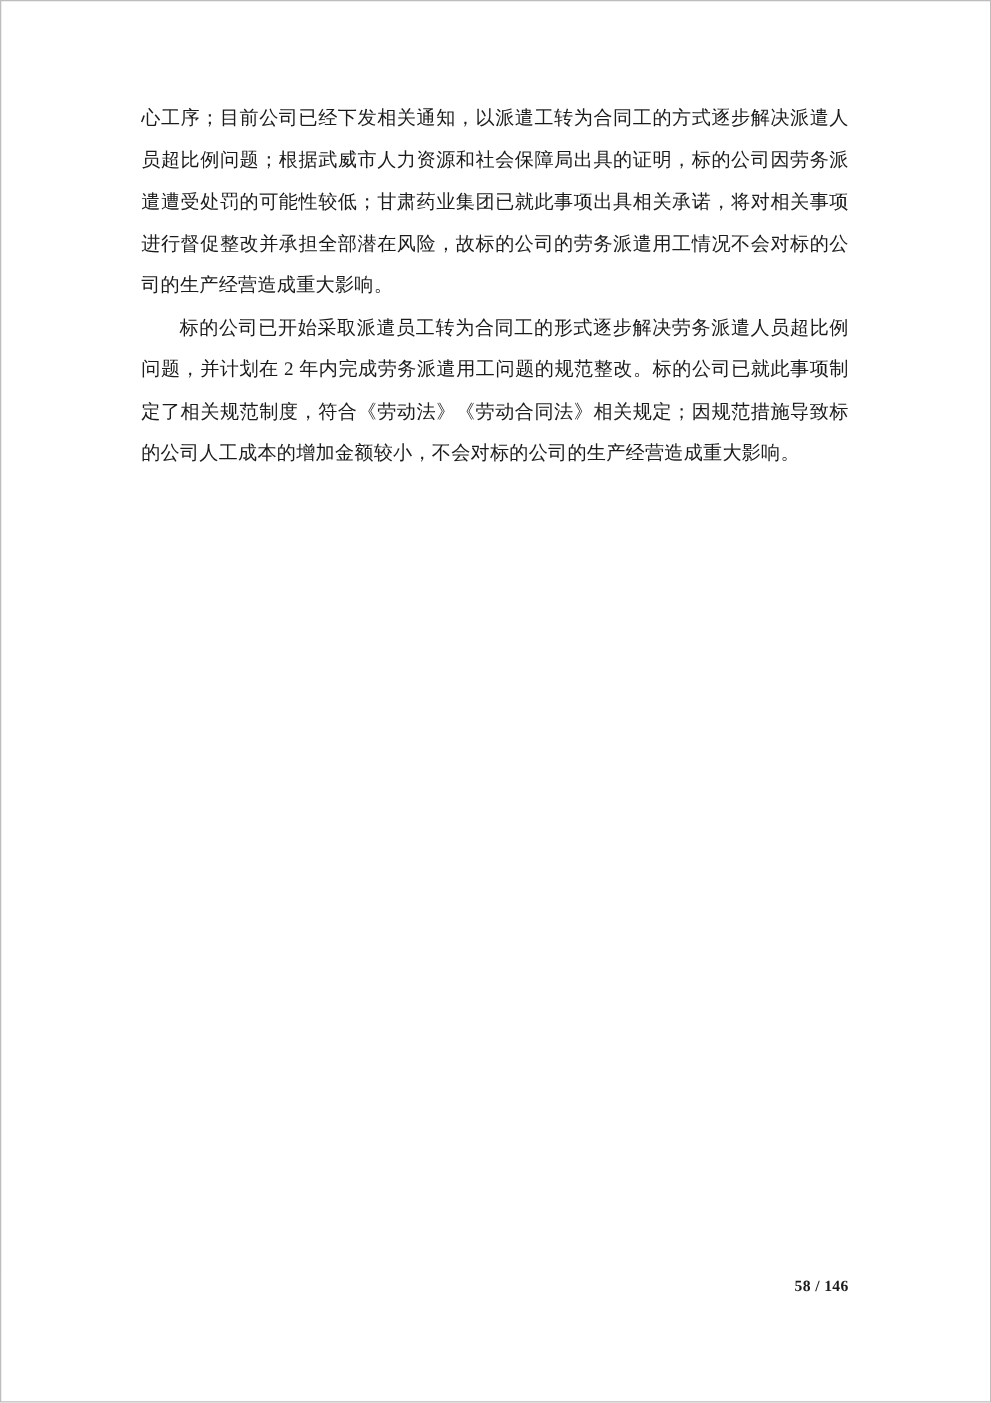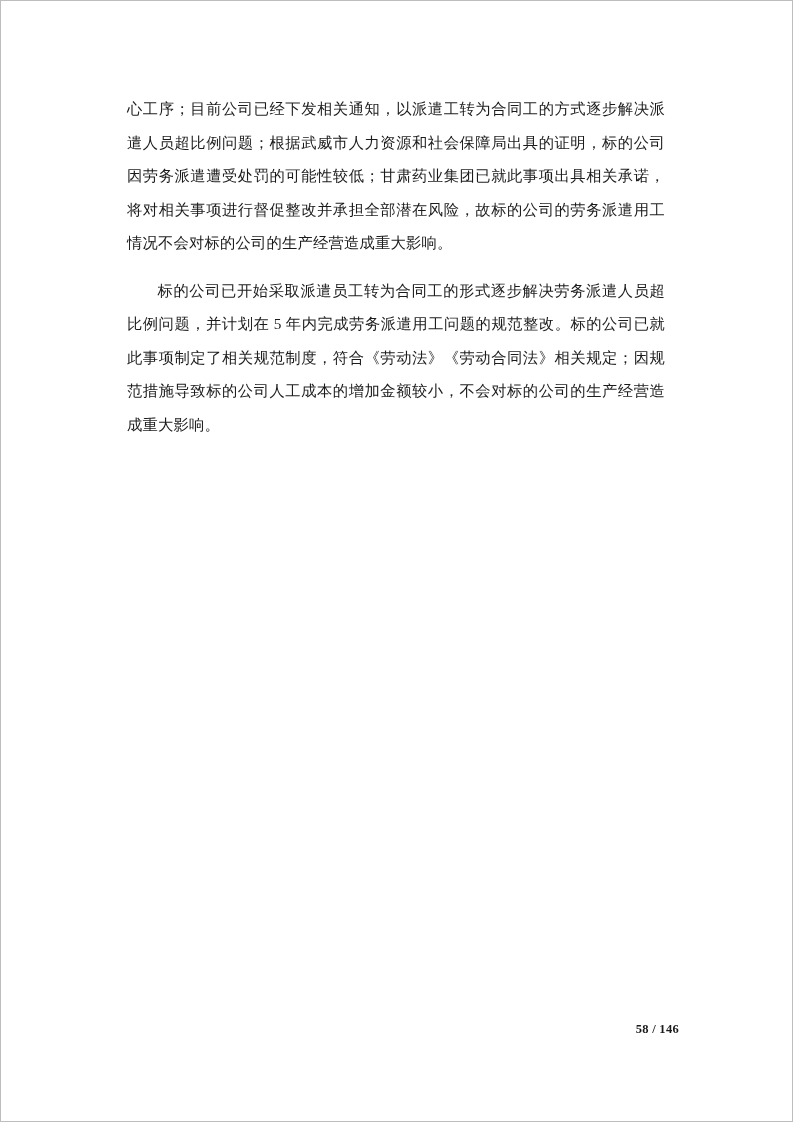--- a/index.html
+++ b/index.html
@@ -25,21 +25,21 @@
     box-shadow: 0 0 0 1px #bdbdbd inset;
     pointer-events: none;
   }
   .content {
     position: absolute;
     left: 113px;
     top: 78px;
     width: 566px;
   }
   p.para {
-    margin: 14px;
+    margin: 0;
     font-size: 15.3px;
     line-height: 33.5px;
     color: #1b1b1b;
     text-align: justify;
     text-justify: inter-ideograph;
     letter-spacing: 0.2px;
     font-family: "Liberation Serif", "DejaVu Serif", serif;
   }
   p.para + p.para {
     margin-top: 0px;
@@ -59,17 +59,17 @@
   }
 </style>
 </head>
 <body>
 
 <div class="page">
   <div class="page-border-shadow"></div>
 
   <div class="content">
     <p class="para">心工序；目前公司已经下发相关通知，以派遣工转为合同工的方式逐步解决派遣人员超比例问题；根据武威市人力资源和社会保障局出具的证明，标的公司因劳务派遣遭受处罚的可能性较低；甘肃药业集团已就此事项出具相关承诺，将对相关事项进行督促整改并承担全部潜在风险，故标的公司的劳务派遣用工情况不会对标的公司的生产经营造成重大影响。</p>
-    <p class="para indent">标的公司已开始采取派遣员工转为合同工的形式逐步解决劳务派遣人员超比例问题，并计划在 5 年内完成劳务派遣用工问题的规范整改。标的公司已就此事项制定了相关规范制度，符合《劳动法》《劳动合同法》相关规定；因规范措施导致标的公司人工成本的增加金额较小，不会对标的公司的生产经营造成重大影响。</p>
+    <p class="para indent">标的公司已开始采取派遣员工转为合同工的形式逐步解决劳务派遣人员超比例问题，并计划在 2 年内完成劳务派遣用工问题的规范整改。标的公司已就此事项制定了相关规范制度，符合《劳动法》《劳动合同法》相关规定；因规范措施导致标的公司人工成本的增加金额较小，不会对标的公司的生产经营造成重大影响。</p>
   </div>
 
   <div class="footer-page">58 / 146</div>
 </div>
 
 </body></html>

